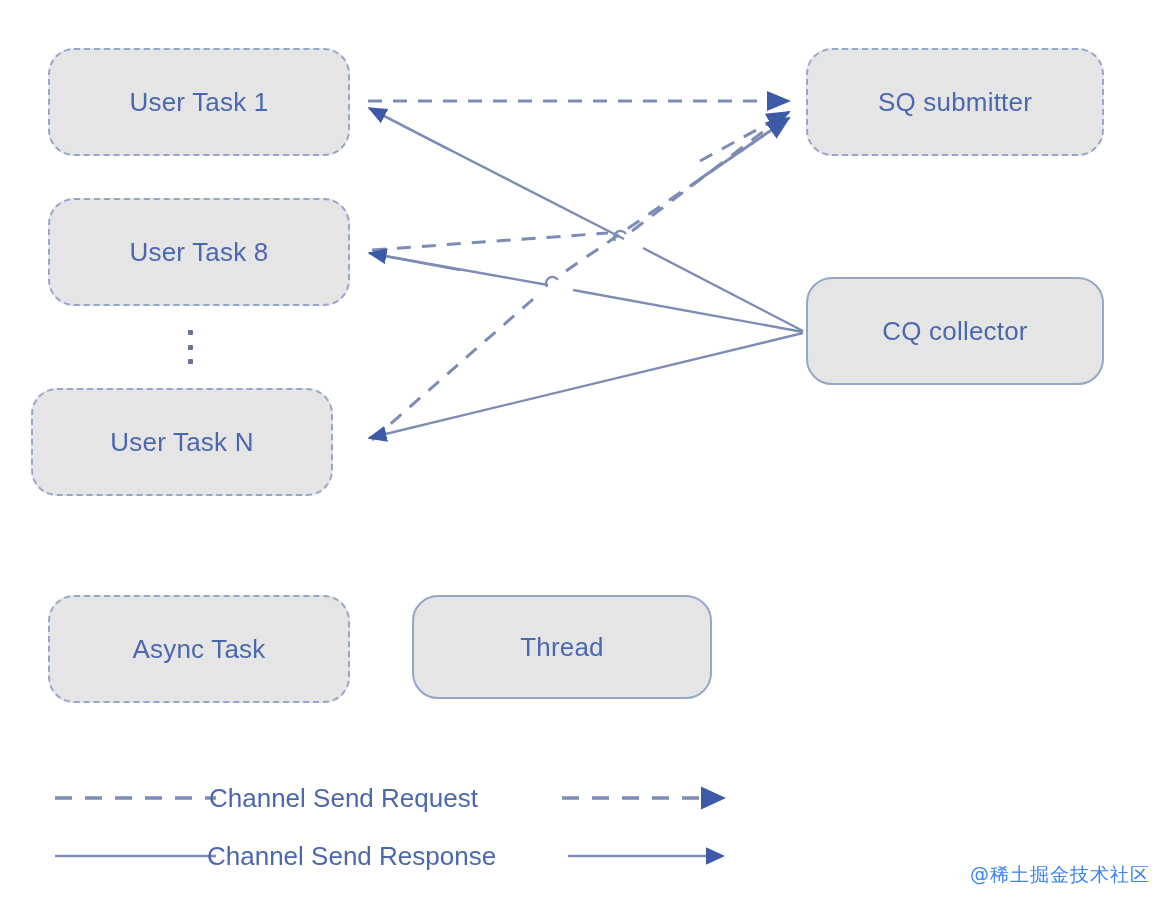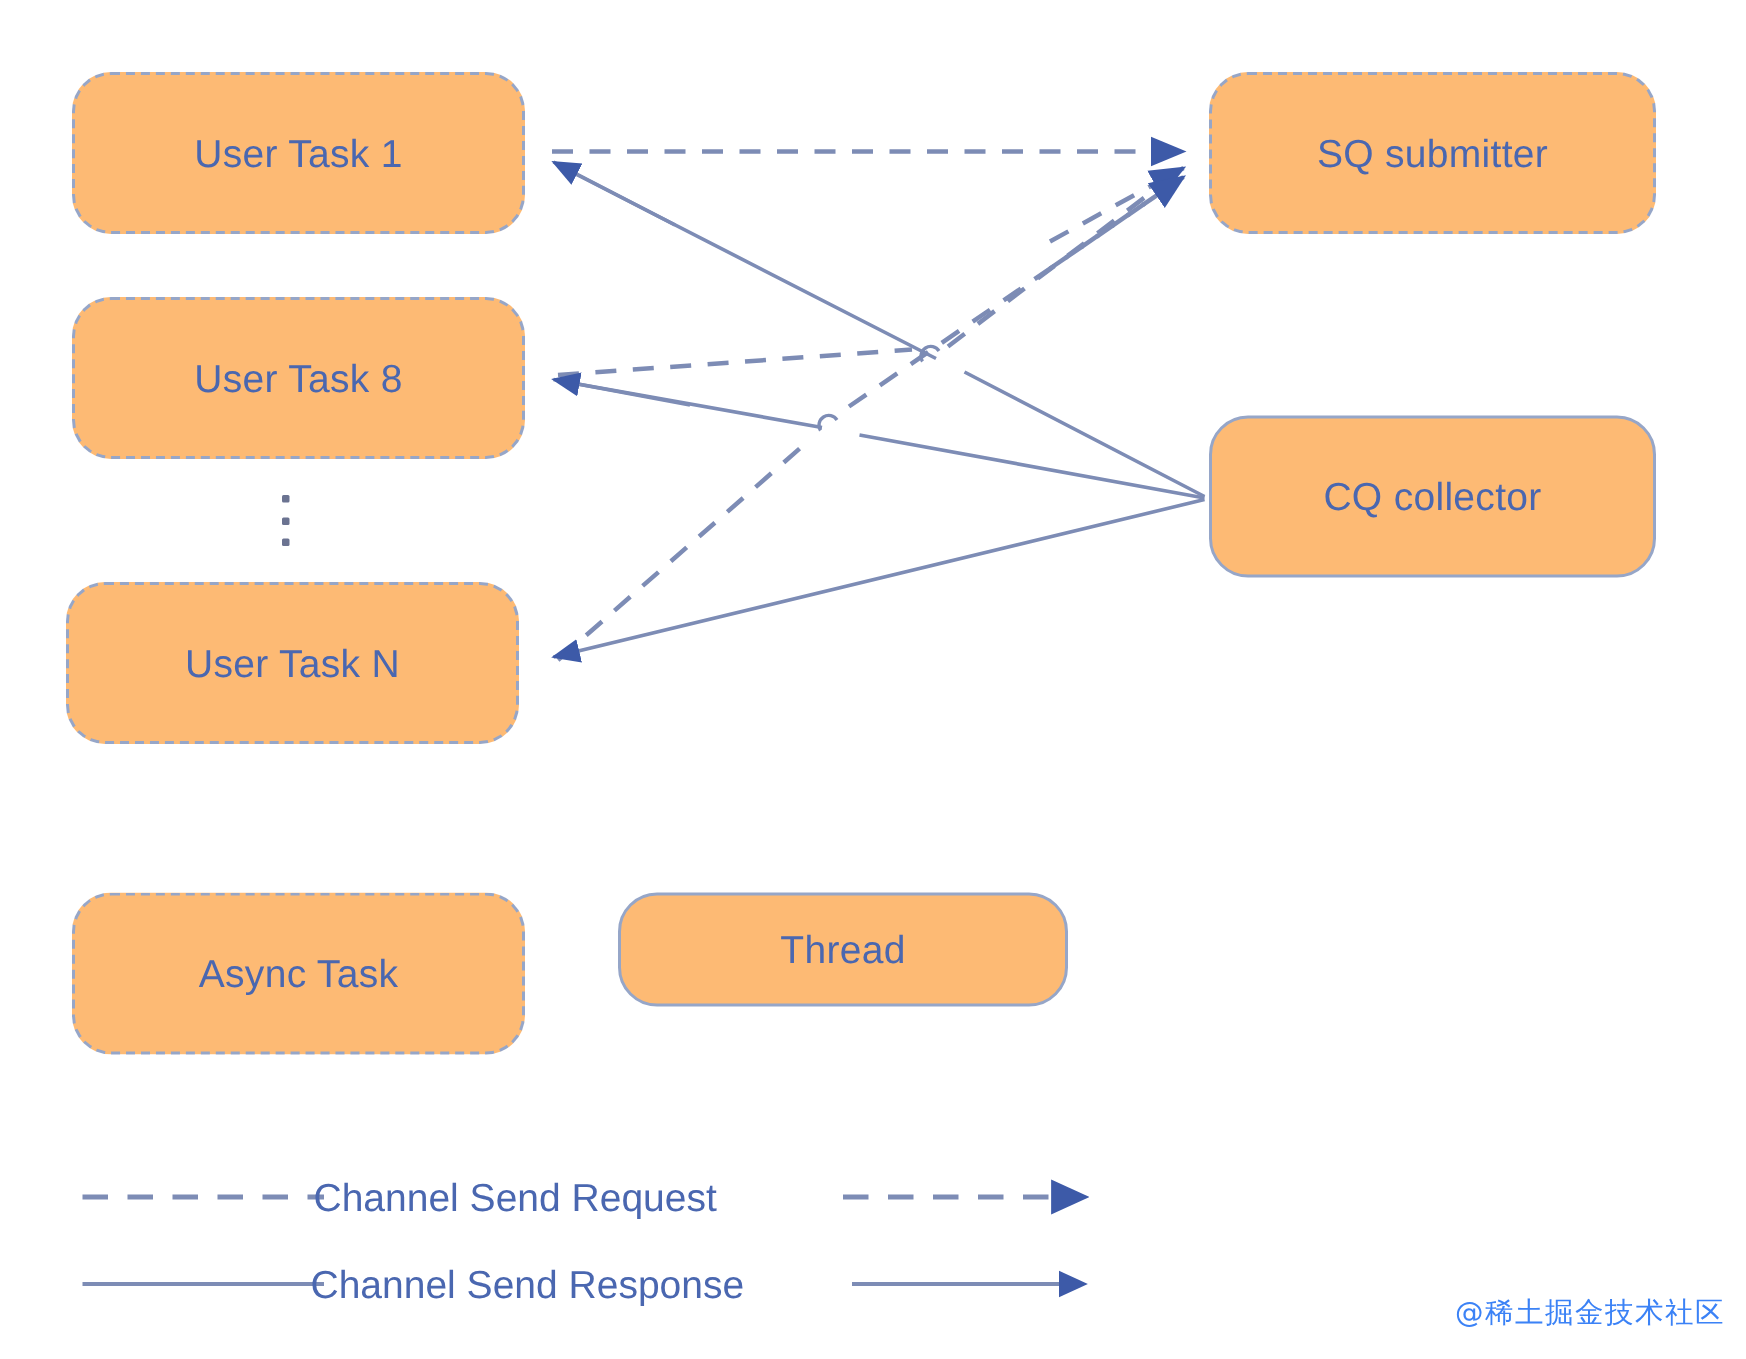--- a/index.html
+++ b/index.html
@@ -25,21 +25,21 @@
     width: 1164px;
     height: 906px;
     pointer-events: none;
   }
   .node {
     position: absolute;
     box-sizing: border-box;
     display: flex;
     align-items: center;
     justify-content: center;
-    background: #fdba74;
+    background: #e5e5e5;
     border-radius: 26px;
     color: #4a67b0;
     font-size: 26px;
     letter-spacing: 0.2px;
     line-height: 1;
   }
   .node.dashed {
     border: 2px dashed #96a6c8;
   }
   .node.solid {
@@ -152,37 +152,37 @@
   <div class="node dashed" style="left:48px; top:198px; width:302px; height:108px;">
     <span class="node-label">User Task 8</span>
   </div>
 
   <div class="ellipsis-dots" style="left:186px; top:330px; width:8px; height:34px;">
     <i></i>
       <i></i>
       <i></i>
   </div>
 
-  <div class="node dashed" style="left:44px; top:388px; width:302px; height:108px;">
+  <div class="node dashed" style="left:31px; top:388px; width:302px; height:108px;">
     <span class="node-label">User Task N</span>
   </div>
 
   <div class="node dashed" style="left:806px; top:48px; width:298px; height:108px;">
     <span class="node-label">SQ submitter</span>
   </div>
 
   <div class="node solid" style="left:806px; top:277px; width:298px; height:108px;">
     <span class="node-label">CQ collector</span>
   </div>
 
   <div class="node dashed" style="left:48px; top:595px; width:302px; height:108px;">
     <span class="node-label">Async Task</span>
   </div>
 
-  <div class="node solid" style="left:412px; top:595px; width:300px; height:76px;">
+  <div class="node solid" style="left:412px; top:595px; width:300px; height:104px;">
     <span class="node-label">Thread</span>
   </div>
 
   <div class="legend-row" style="left:206px; top:839px;">
     <span class="legend-text">Channel Send Response</span>
   </div>
 
   <div class="legend-row" style="left:208px; top:781px;">
     <span class="legend-text">Channel Send Request</span>
   </div>

